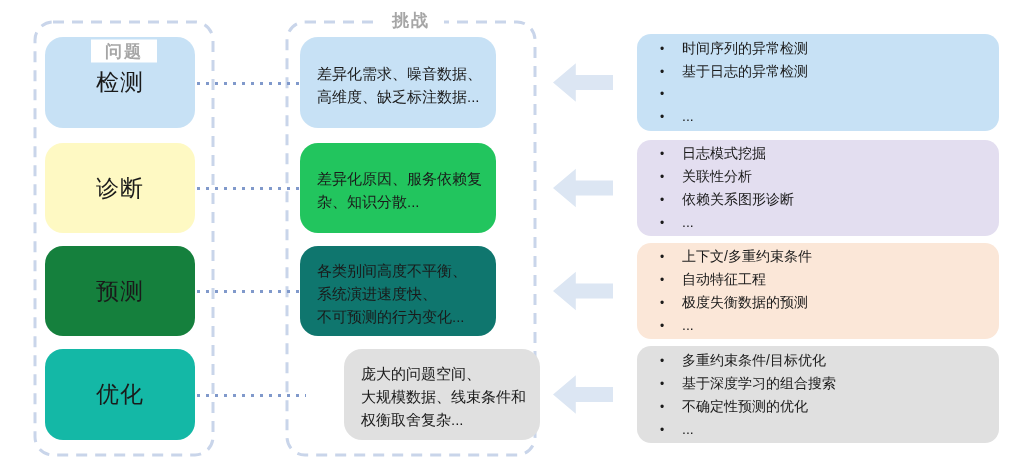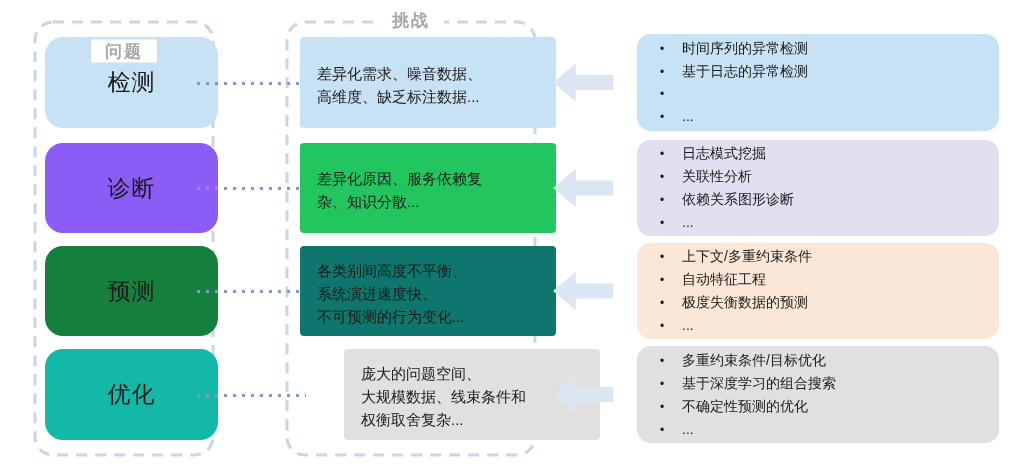--- a/index.html
+++ b/index.html
@@ -15,32 +15,32 @@
   }
 
   
   .row{position:absolute;left:0;width:1024px;z-index:2;}
   .r1{top:37px;height:91px;}
   .r2{top:143px;height:90px;}
   .r3{top:246px;height:90px;}
   .r4{top:349px;height:91px;}
 
   .pbox{
-    position:absolute;left:45px;width:173px;top:0;height:100%;
+    position:absolute;left:45px;width:150px;top:0;height:100%;
     border-radius:18px;display:flex;align-items:center;justify-content:center;
     font-size:23px;color:#1a1a1a;letter-spacing:1px;
   }
   .dots{
     position:absolute;left:194px;width:112px;top:50%;height:5px;margin-top:-2px;
     background-image:radial-gradient(circle,#8099cb 1.7px,rgba(128,153,203,0) 2px);
     background-size:9px 5px;background-position:0 50%;background-repeat:repeat-x;
   }
   .cbox{
-    position:absolute;left:300px;width:256px;top:0;height:100%;
-    border-radius:4px;display:flex;align-items:center;
+    position:absolute;left:300px;width:196px;top:0;height:100%;
+    border-radius:18px;display:flex;align-items:center;
     box-sizing:border-box;padding:4px 12px 0 17px;
   }
   .ctext{font-size:15px;line-height:23px;color:#1a1a1a;white-space:pre-line;}
   .arrow{
     position:absolute;left:553px;width:60px;height:40px;top:50%;transform:translateY(-50%);
     background:#dce6f3;
     clip-path:polygon(0% 50%,38% 2%,38% 31%,100% 31%,100% 69%,38% 69%,38% 98%);
   }
   .sbox{
     position:absolute;left:637px;width:362px;top:-3px;height:calc(100% + 6px);
@@ -92,21 +92,21 @@
           </li>
         <li>
             <span class="blt">•</span>
             <span>...</span>
           </li>
       </ul>
     </div>
   </div>
 
   <div class="row r2">
-    <div class="pbox" style="background: #8b5cf6; justify-content: center;">
+    <div class="pbox" style="background: #fef9c3; justify-content: center;">
       <span>诊断</span>
     </div>
     <div class="dots"></div>
     <div class="cbox" style="background: #22c55e;">
       <div class="ctext">差异化原因、服务依赖复
 杂、知识分散...</div>
     </div>
     <div class="arrow"></div>
     <div class="sbox" style="background: rgb(227, 222, 240);">
       <ul>

